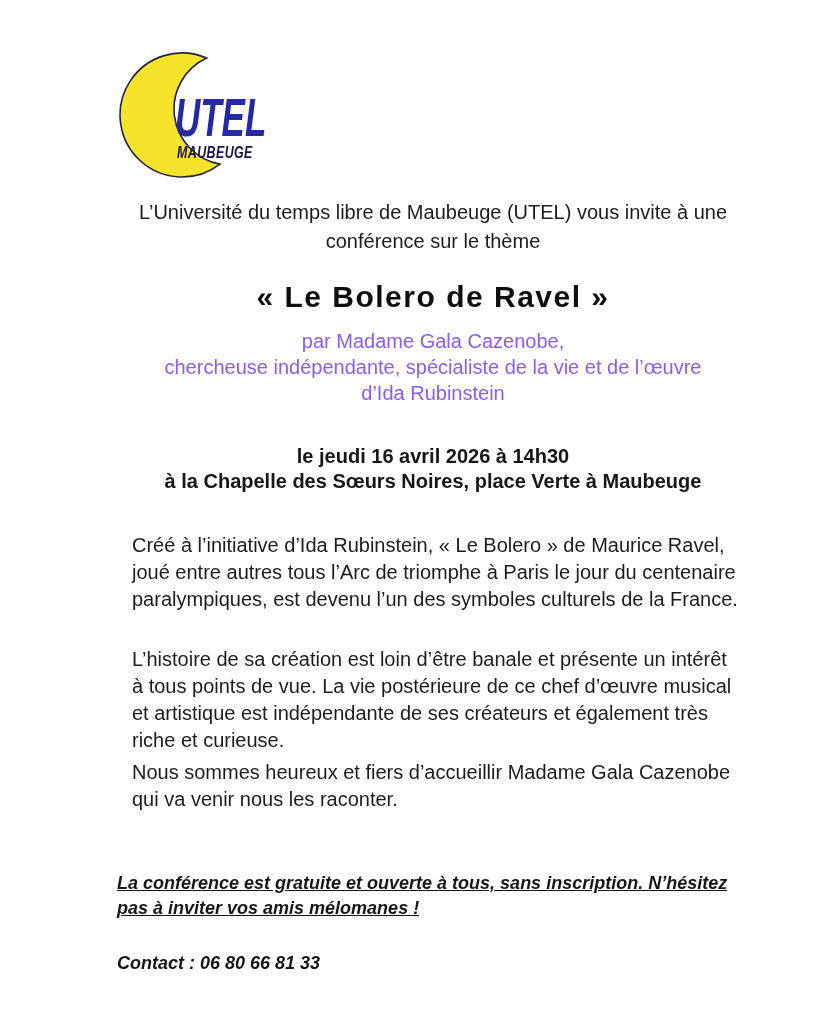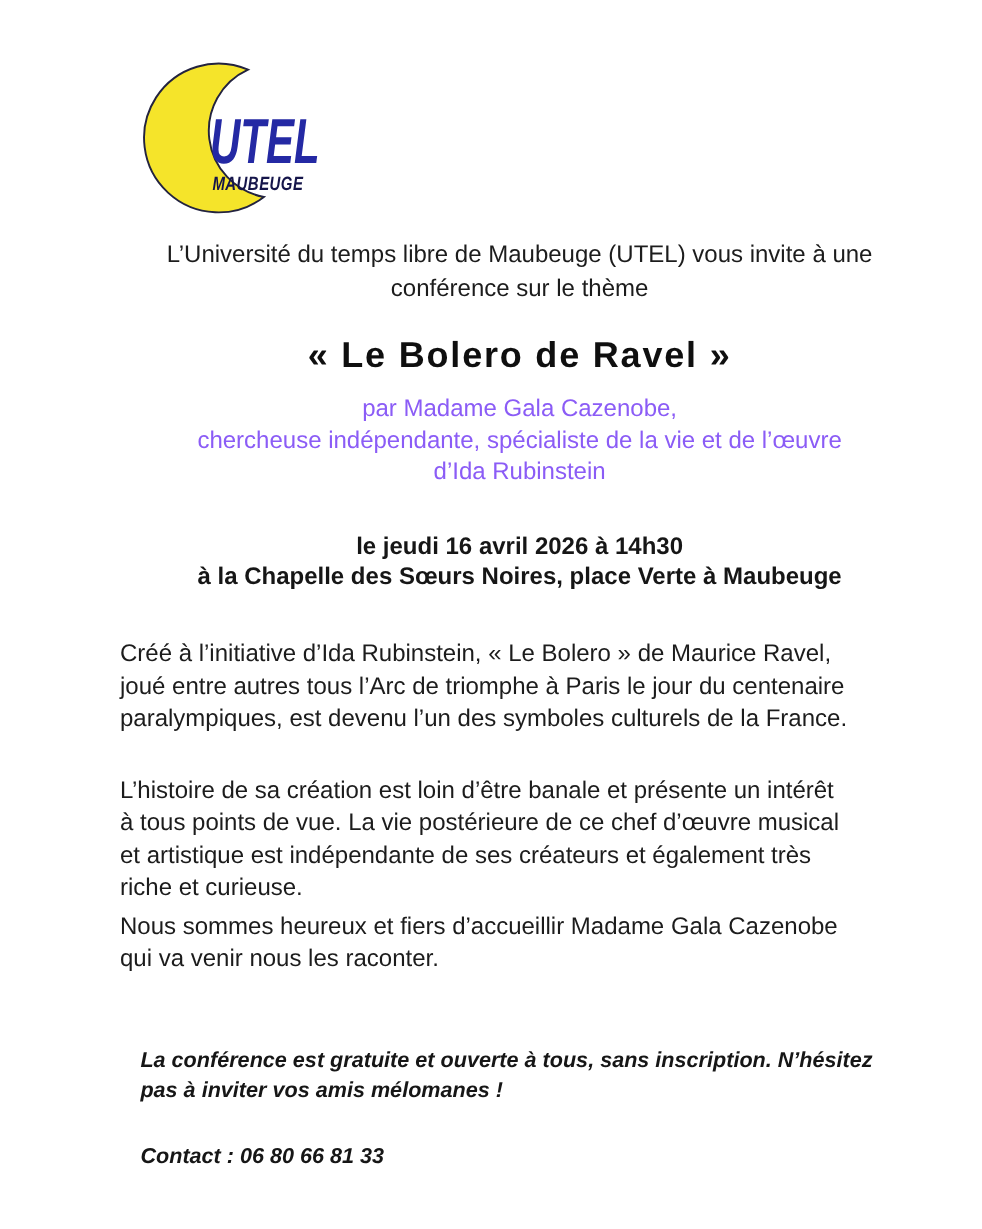--- a/index.html
+++ b/index.html
@@ -47,39 +47,40 @@
     color: #8b5cf6;
   }
   .event-info {
     top: 444px;
     font-size: 20px;
     line-height: 25px;
     font-weight: 700;
     color: #161616;
   }
   .body-paragraph {
-    left: 76px;
+    left: 108px;
     font-size: 20px;
     line-height: 27px;
     text-align: left;
     color: #1c1c1c;
   }
   .p1 { top: 532px; }
   .p2 { top: 646px; }
   .p3 { top: 759px; }
 
   .footer-note {
     left: 93px;
     top: 871px;
     font-size: 18px;
     line-height: 25px;
     font-weight: 700;
     font-style: italic;
     color: #161616;
     text-align: left;
+    text-decoration: underline;
   }
   .contact-info {
     left: 93px;
     top: 953px;
     font-size: 18px;
     font-weight: 700;
     font-style: italic;
     color: #161616;
   }
   .logo-acronym-text {

